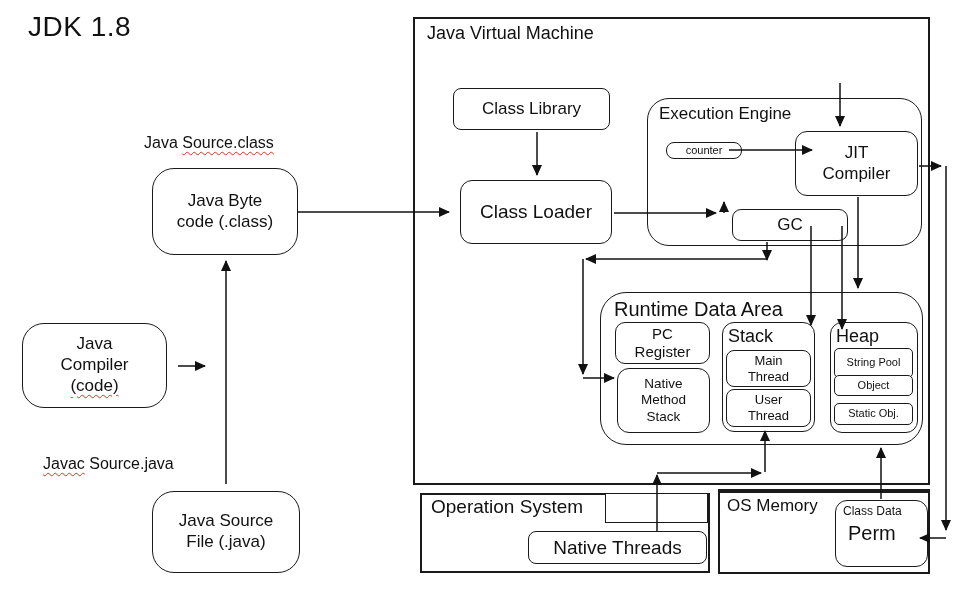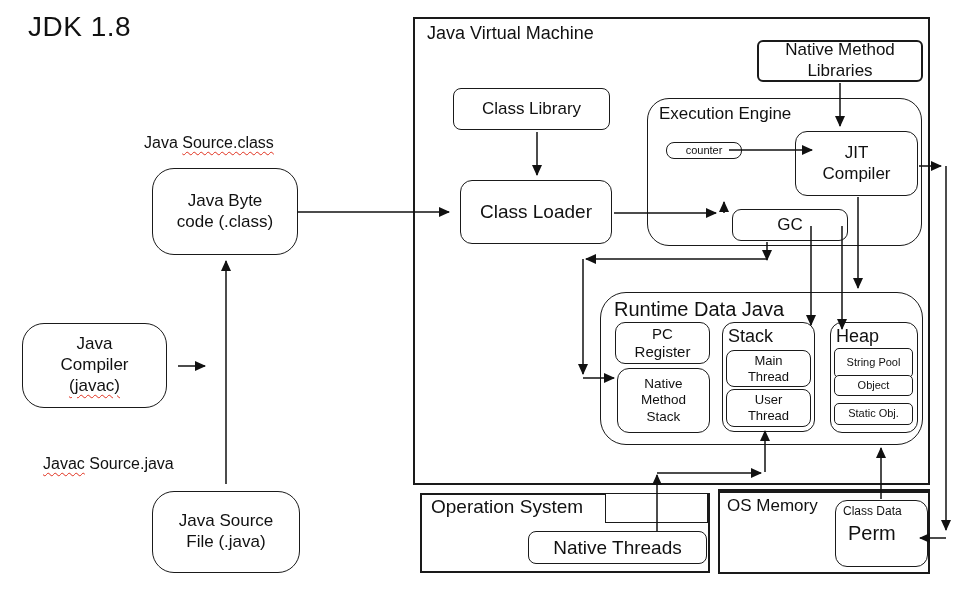--- a/index.html
+++ b/index.html
@@ -73,51 +73,49 @@
 
 <div id="canvas">
 
   <div class="container" id="box-jvm"></div>
   <div class="lbl" id="lbl-jvm">Java Virtual Machine</div>
 
   <div class="container" id="box-ee" style="border-radius:22px;"></div>
   <div class="lbl" id="lbl-ee">Execution Engine</div>
 
   <div class="container" id="box-rda" style="border-radius:26px;"></div>
-  <div class="lbl" id="lbl-rda">Runtime Data Java</div>
+  <div class="lbl" id="lbl-rda">Runtime Data Area</div>
 
   <div class="container" id="box-os"></div>
   <div class="lbl" id="lbl-os">Operation System</div>
   <div class="container" id="rect-os-notch"></div>
 
   <div class="container" id="box-osmem"></div>
   <div class="lbl" id="lbl-osmem">OS Memory</div>
 
   <div class="lbl" id="jdk-title">JDK 1.8</div>
 
   <div class="lbl" id="lbl-source-class"><span>Java </span><span class="wavy">Source.class</span></div>
 
   <div class="box" id="box-bytecode">Java Byte
 code (.class)</div>
 
   <div class="box" id="box-compiler">
     <div>Java</div>
     <div>Compiler</div>
-    <div class="wavy">(javac)</div>
+    <div class="wavy">(code)</div>
   </div>
 
   <div class="lbl" id="lbl-javac-src"><span class="wavy">Javac</span><span> Source.java</span></div>
 
   <div class="box" id="box-classlib">Class Library</div>
 
   <div class="box" id="box-srcfile">Java Source
 File (.java)</div>
   <div class="box" id="box-classloader">Class Loader</div>
-  <div class="box" id="box-nml">Native Method
-Libraries</div>
 
   <div class="box" id="box-counter">counter</div>
   <div class="box" id="box-jit">JIT
 Compiler</div>
   <div class="box" id="box-gc">GC</div>
 
   <div class="box" id="box-pc">PC
 Register</div>
   <div class="box" id="box-nms">Native
 Method

